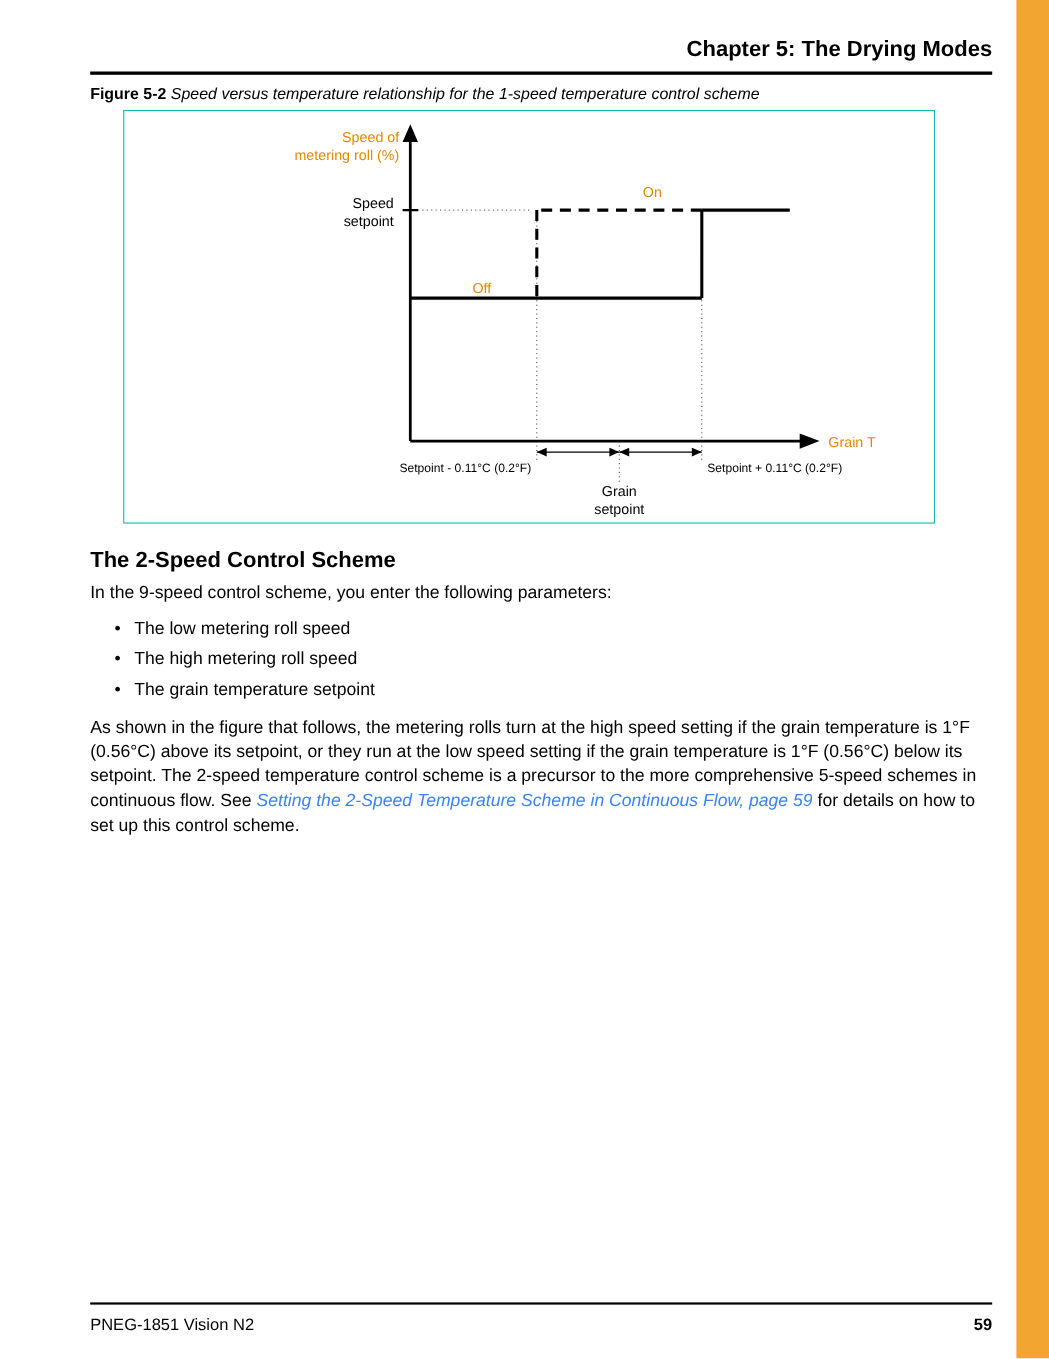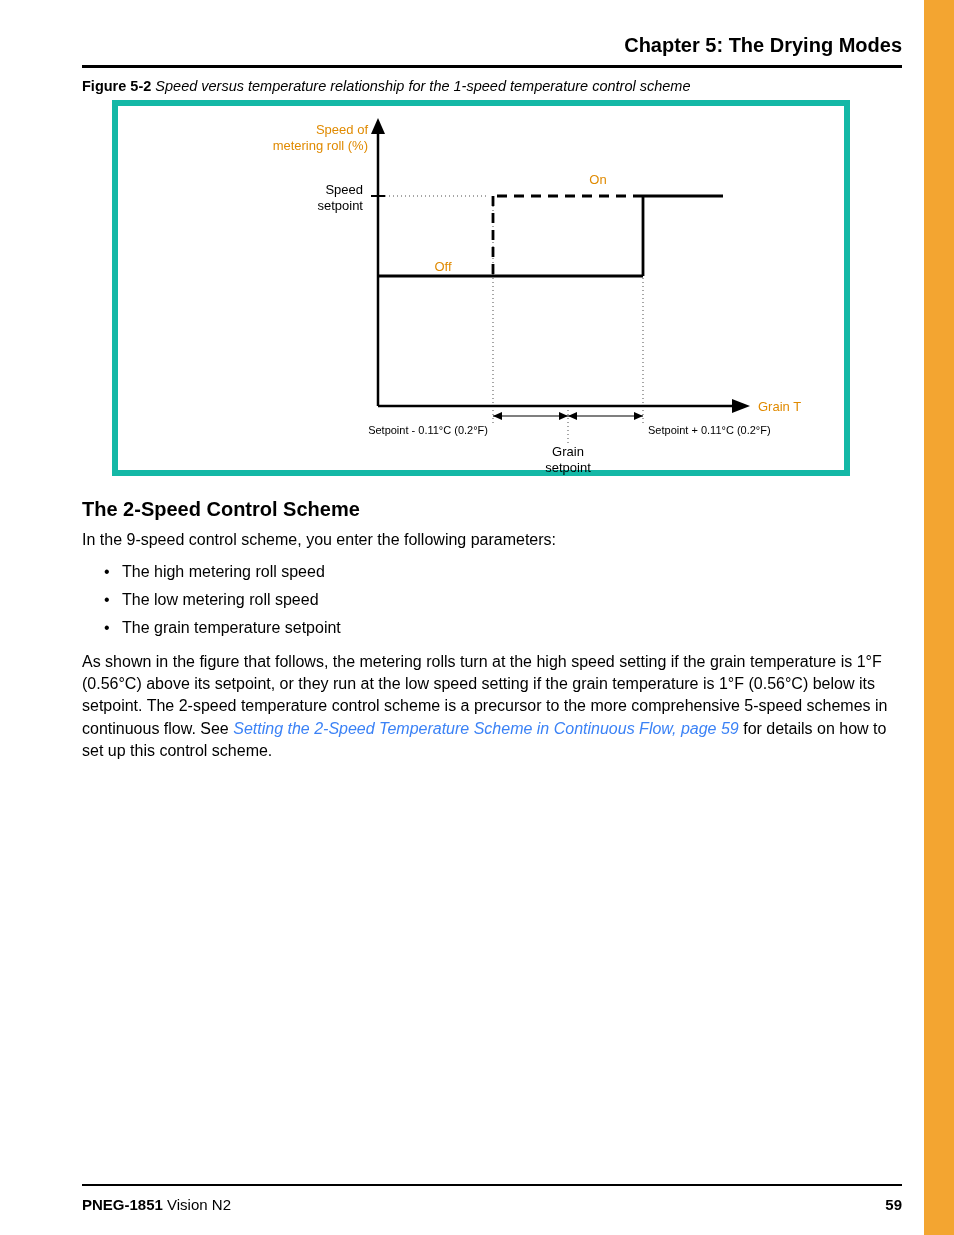--- a/index.html
+++ b/index.html
@@ -45,21 +45,21 @@
     margin: 0 0 6px 0;
   }
   .fig-caption .lead {
     font-weight: bold;
     font-style: normal;
   }
   .fig-caption .rest {
     font-style: italic;
   }
   .figure-box {
-    border: 6px solid #14b8a6;
+    border: 1px solid #14b8a6;
     margin-left: 30px;
     width: 738px;
     height: 376px;
     position: relative;
     box-sizing: border-box;
   }
   .figure-box svg {
     display: block;
   }
   .section-heading {
@@ -103,21 +103,21 @@
   .hr-bottom {
     border: none;
     border-top: 2px solid #000;
     margin: 0 0 10px 0;
   }
   .footer-row {
     display: flex;
     justify-content: space-between;
     font-size: 15px;
   }
-  .footer-row .doc-id b { font-weight: bold; margin-top: 16px; }
+  .footer-row .doc-id b { font-weight: normal; margin-top: 16px; }
   .footer-row .pg {
     font-weight: bold;
     padding-right: 0;
   }
   
   .svg-black { fill:#000; font-family:Arial,Helvetica,sans-serif; }
   .svg-orange { fill:#e08a00; font-family:Arial,Helvetica,sans-serif; }
 </style>
 </head>
 <body>
@@ -182,22 +182,22 @@
         <text class="svg-black" font-size="13" text-anchor="middle" x="450" y="350">Grain</text>
         <text class="svg-black" font-size="13" text-anchor="middle" x="450" y="366">setpoint</text>
       </svg>
     </div>
 
     <h2 class="section-heading">The 2-Speed Control Scheme</h2>
 
     <p class="body-text">In the 9-speed control scheme, you enter the following parameters:</p>
 
     <ul class="params">
+      <li>The low metering roll speed</li>
       <li>The high metering roll speed</li>
-      <li>The low metering roll speed</li>
       <li>The grain temperature setpoint</li>
     </ul>
 
     <p class="body-text">
       <span>As shown in the figure that follows, the  metering rolls turn at the high speed setting if the grain temperature is 1°F (0.56°C) above its setpoint, or they run at the low speed setting if the grain temperature is 1°F (0.56°C) below its setpoint. The 2-speed temperature control scheme is a precursor to the more comprehensive 5-speed schemes in continuous flow. See </span><span class="xref">Setting the 2-Speed Temperature Scheme in Continuous Flow, page 59</span><span> for details on how to set up this control scheme.</span>
     </p>
 
   </div>
 
   <div class="footer">

